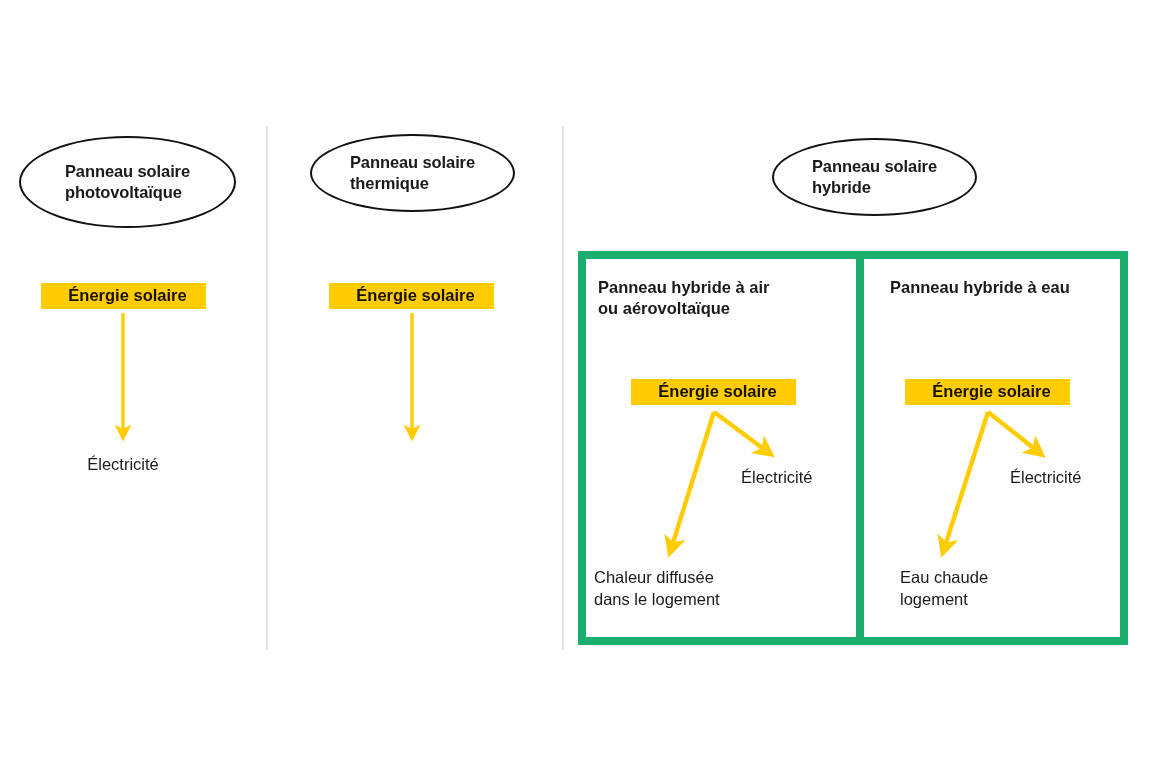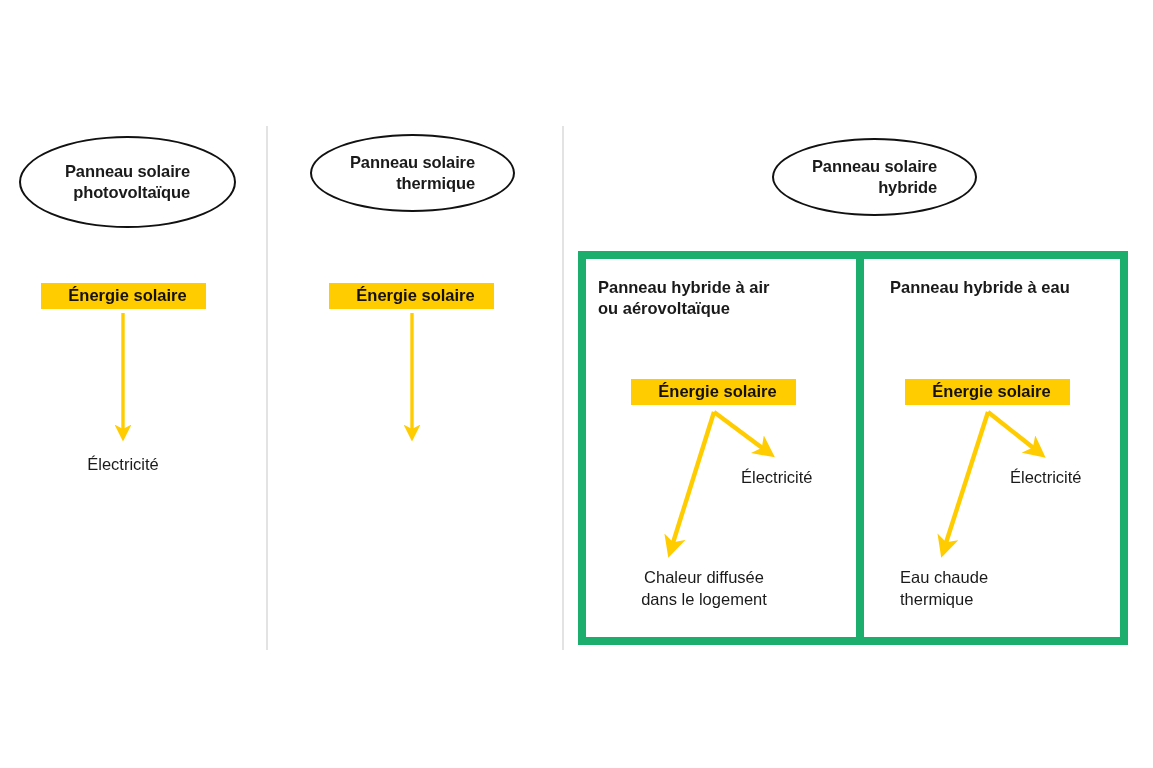--- a/index.html
+++ b/index.html
@@ -35,21 +35,21 @@
     position: absolute;
     border: 2.2px solid #111111;
     border-radius: 50%;
     display: flex;
     align-items: center;
     justify-content: center;
     box-sizing: border-box;
     background: #ffffff;
   }
   .ellipse-label {
-    text-align: right;
+    text-align: left;
     font-weight: bold;
     font-size: 16.5px;
     line-height: 1.25;
     color: #1a1a1a;
     white-space: pre-line;
     letter-spacing: -0.1px;
   }
 
   
   .chip {
@@ -149,33 +149,33 @@
 
   <div class="panel-title" style="left:598px; top:277px; width:230px;">Panneau hybride à air
 ou aérovoltaïque</div>
 
   <div class="chip" style="left:631px; top:379px; width:165px; height:26px;">
     <span class="chip-label">Énergie solaire</span>
   </div>
 
   <div class="outlabel" style="left:741px; top:466px; width:130px;">Électricité</div>
 
-  <div class="outlabel" style="left:594px; top:566px; width:220px;text-align:center;">Chaleur diffusée
+  <div class="outlabel" style="left:594px; top:566px; width:220px;">Chaleur diffusée
 dans le logement</div>
 
   <div class="panel-title" style="left:890px; top:277px; width:230px;">Panneau hybride à eau</div>
 
   <div class="chip" style="left:905px; top:379px; width:165px; height:26px;">
     <span class="chip-label">Énergie solaire</span>
   </div>
 
   <div class="outlabel" style="left:1010px; top:466px; width:130px;">Électricité</div>
 
   <div class="outlabel" style="left:900px; top:566px; width:200px;">Eau chaude
-thermique</div>
+logement</div>
 
   <svg id="arrows" viewBox="0 0 1153 768">
     <defs>
       <marker id="ah" markerWidth="5" markerHeight="5" refX="2.2" refY="2.5" orient="auto" markerUnits="strokeWidth">
         <path d="M0,0 L5,2.5 L0,5 L1.3,2.5 z" fill="#FFCC00"></path>
       </marker>
     </defs>
 
     <g>
       <line x1="123" y1="313" x2="123" y2="432" stroke="#FFCC00" stroke-width="3.4" marker-end="url(#ah)"></line>

